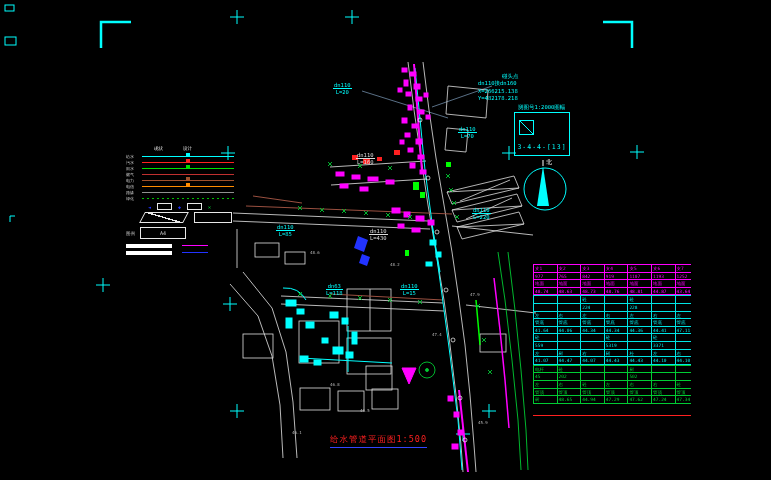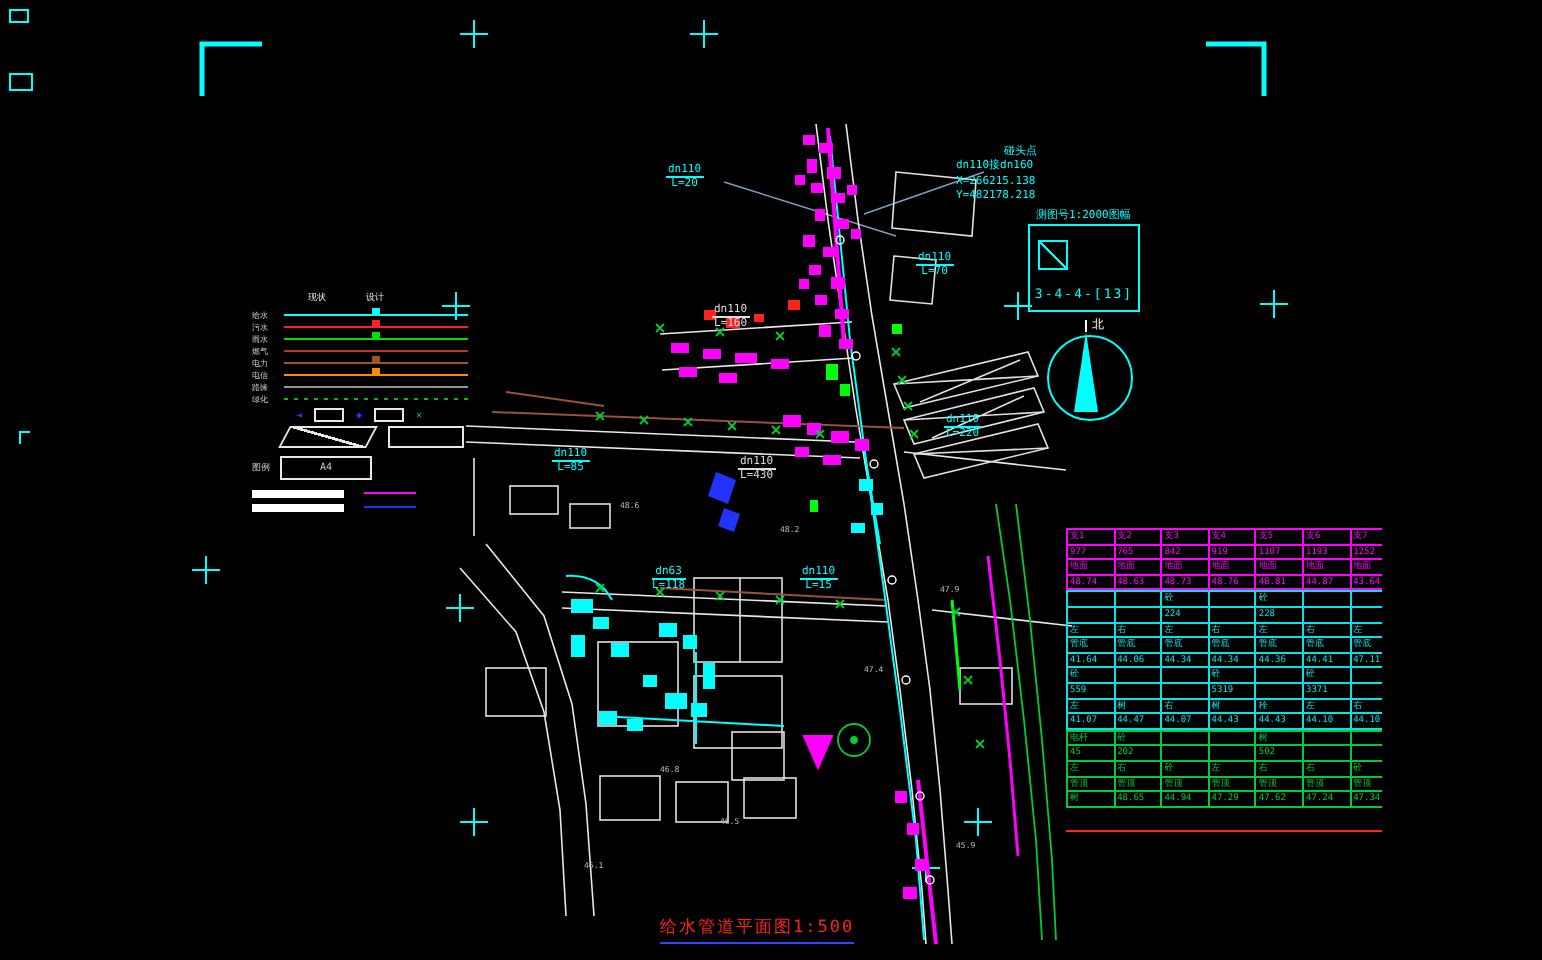--- a/index.html
+++ b/index.html
@@ -38,21 +38,21 @@
   .plabel{position:absolute;font-size:5.5px;line-height:1.15;text-align:center;white-space:nowrap;}
   .plabel div:first-child{border-bottom:1px solid currentColor;padding:0 1px;}
   .spot{position:absolute;font-size:4px;color:#bdbdbd;white-space:nowrap;}
   
   .dtable{position:absolute;left:533px;top:264px;width:237px;}
   .tsec{display:grid;grid-template-columns:repeat(10,1fr);border-left:1px solid;border-bottom:1px solid;box-sizing:border-box;}
   .tcell{border-right:1px solid;border-top:1px solid;height:7.6px;line-height:7.6px;font-size:4.5px;
          overflow:hidden;white-space:nowrap;padding-left:1px;box-sizing:border-box;}
   .tredline{position:absolute;left:533px;top:415px;width:237px;border-top:1px solid #ff2020;}
   
-  .dtitle{position:absolute;left:330px;top:458px;color:#ff2020;font-size:8.5px;letter-spacing:1px;
+  .dtitle{position:absolute;left:330px;top:434px;color:#ff2020;font-size:8.5px;letter-spacing:1px;
           border-bottom:1.5px solid #3344ff;padding-bottom:1px;white-space:nowrap;}
 </style>
 </head>
 <body>
 
 <div id="screen">
 
   <svg width="771" height="480" viewBox="0 0 771 480">
 
     <g stroke="#00ffff" fill="none" stroke-width="1">

